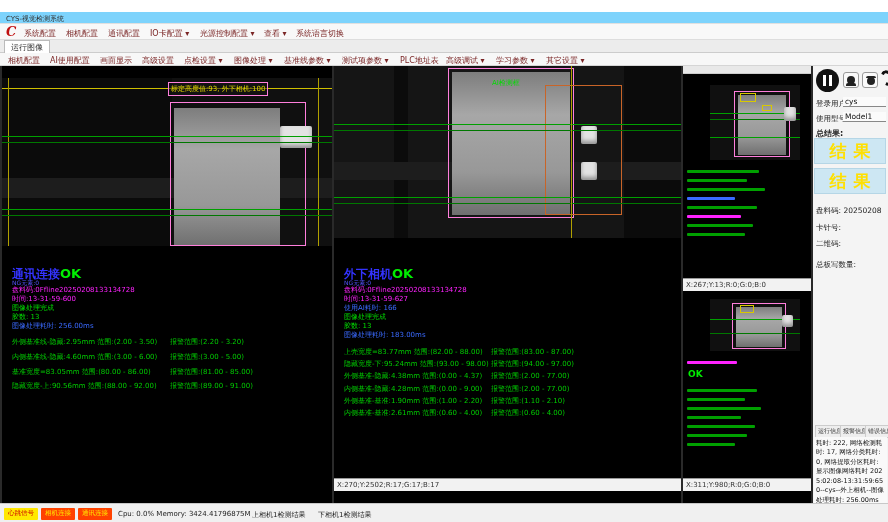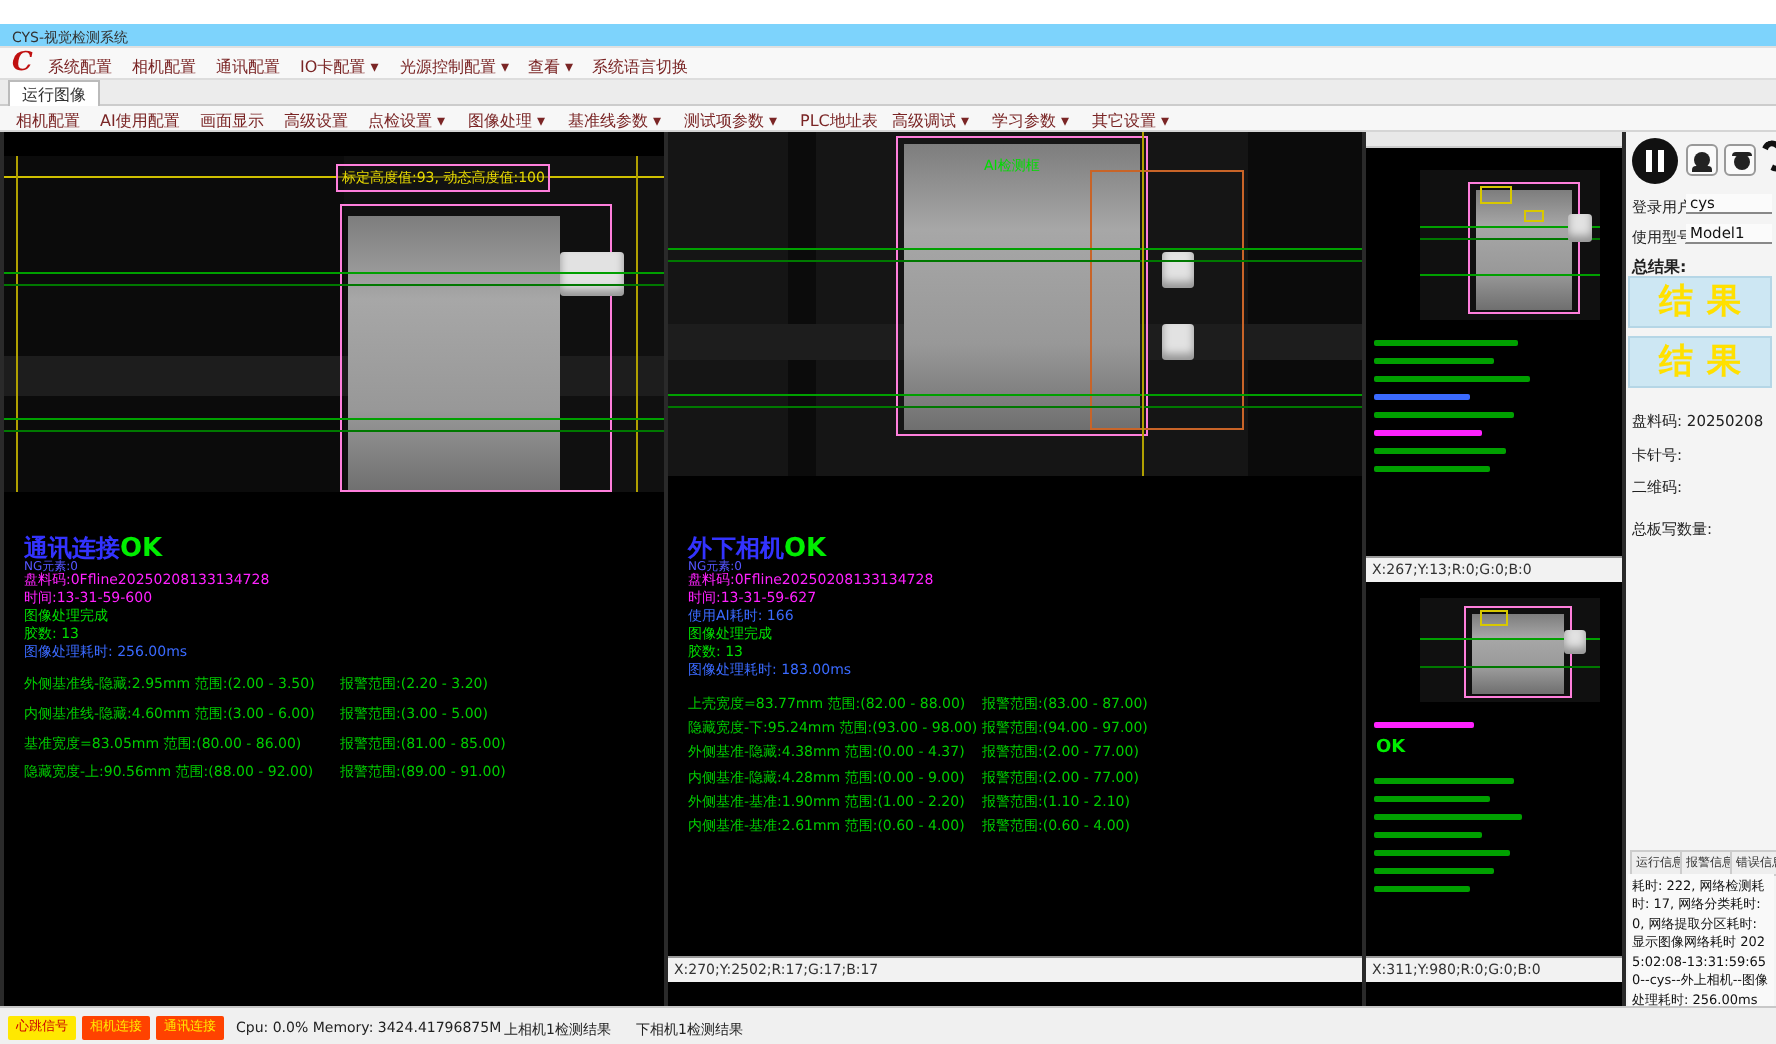--- a/index.html
+++ b/index.html
@@ -129,21 +129,21 @@
         <div class="hline" style="top:10px;background:#cfc000;"></div>
         <div class="vline" style="left:6px;background:#b0a000;"></div>
         <div class="vline" style="left:316px;background:#b0a000;"></div>
         <div class="gray-part" style="left:172px;top:30px;width:106px;height:138px;"></div>
         <div class="pink-box" style="left:168px;top:24px;width:136px;height:144px;"></div>
         <div class="white-conn" style="left:278px;top:48px;width:32px;height:22px;"></div>
         <div class="hline" style="top:58px;background:#00a000;"></div>
         <div class="hline" style="top:64px;background:#007800;"></div>
         <div class="hline" style="top:131px;background:#00a000;"></div>
         <div class="hline" style="top:137px;background:#007800;"></div>
-        <div class="ylabel" style="left:166px;top:4px;">标定高度值:93, 动态高度值:100</div>
+        <div class="ylabel" style="left:166px;top:4px;">标定高度值:93, 外下相机:100</div>
       </div>
       <div class="t-title" style="left:10px;top:200px;">
         <span>通讯连接</span><span class="t-ok">OK</span>
       </div>
       <div class="t-ng" style="left:10px;top:213px;">NG元素:0</div>
       <div class="t-mag" style="left:10px;top:219px;">盘料码:0Ffline20250208133134728</div>
       <div class="t-mag" style="left:10px;top:228px;">时间:13-31-59-600</div>
       <div class="t-grn" style="left:10px;top:237px;">图像处理完成</div>
       <div class="t-grn" style="left:10px;top:246px;">胶数: 13</div>
       <div class="t-blu" style="left:10px;top:255px;">图像处理耗时: 256.00ms</div>

